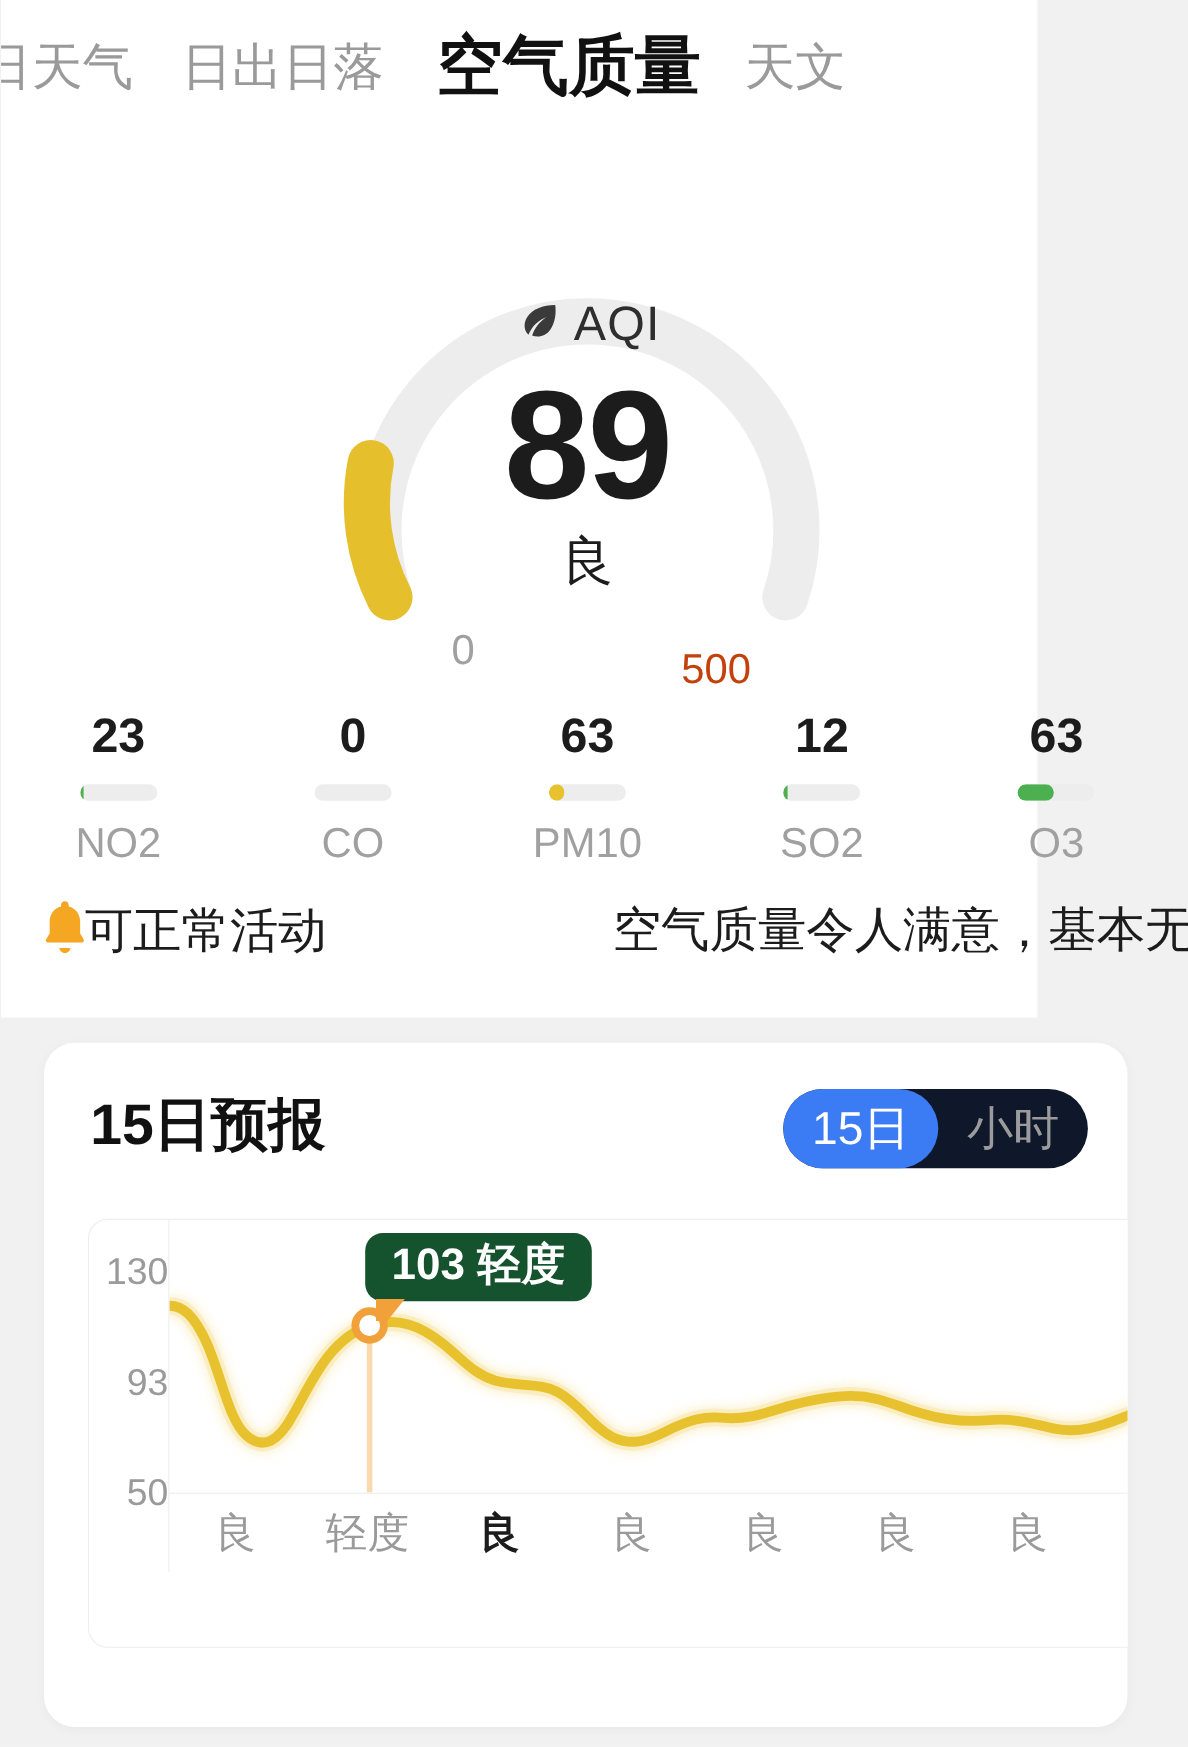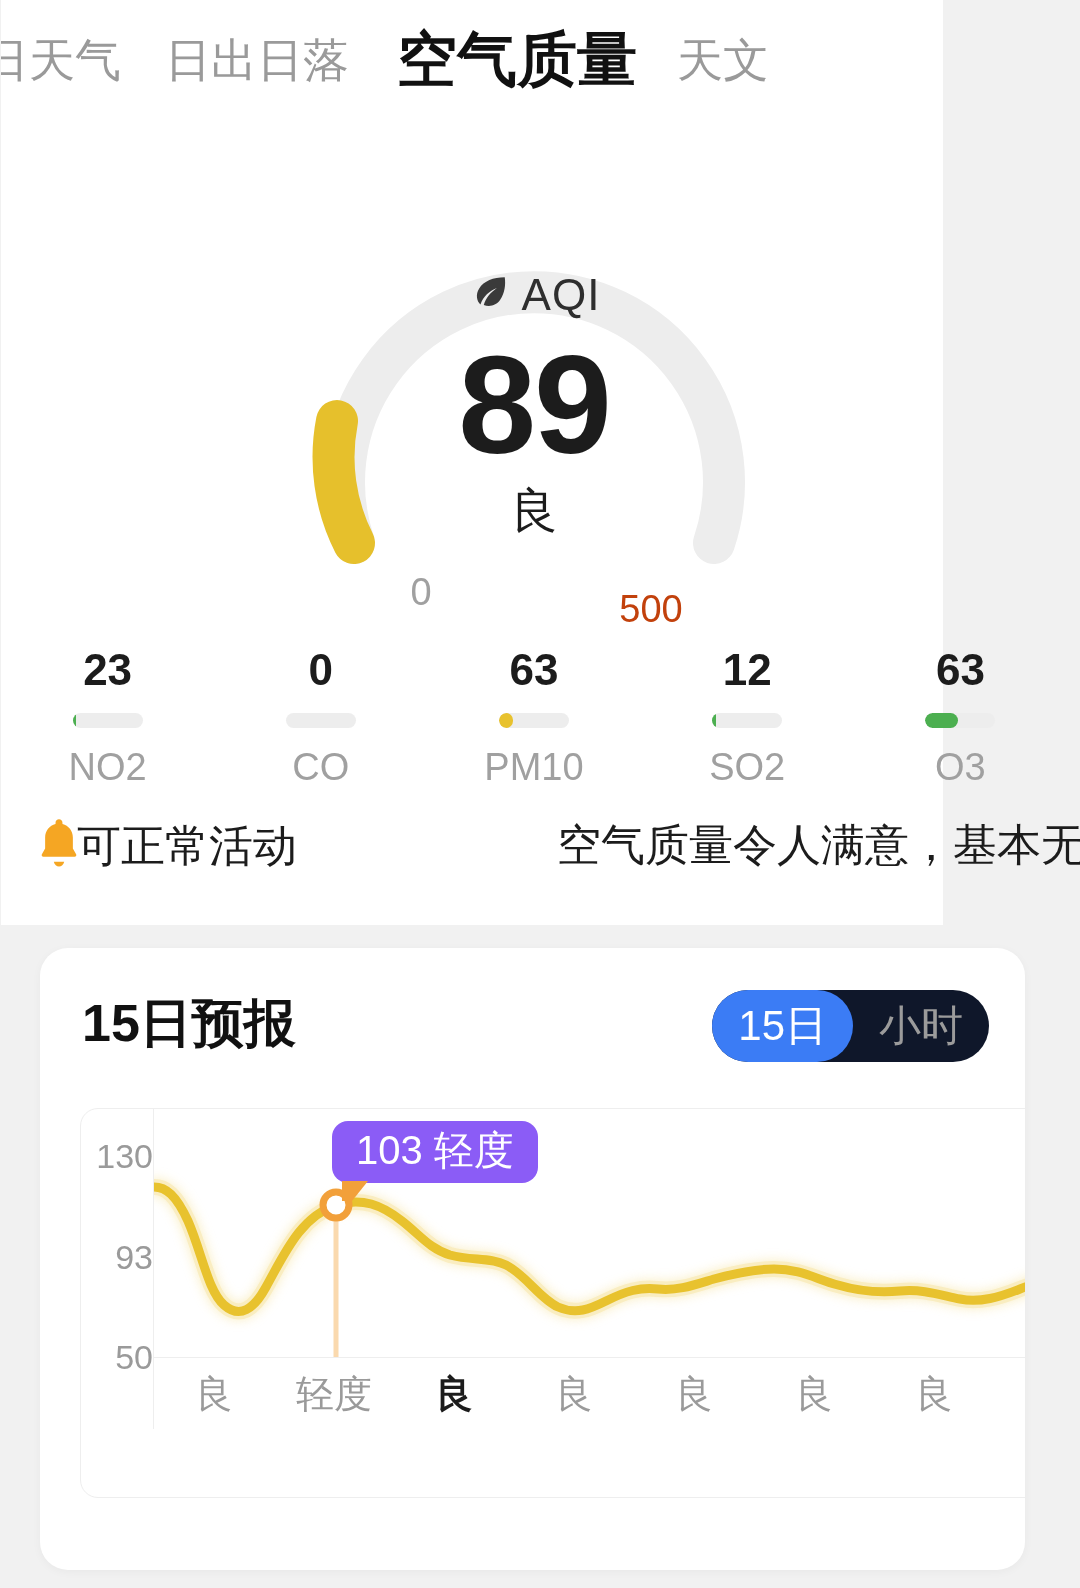--- a/index.html
+++ b/index.html
@@ -142,22 +142,22 @@
     position:absolute; right:0; width:72px; text-align:right;
     font-size:34px; color:#9a9a9a; line-height:1;
   }
   .plot{
     position:absolute; left:72px; top:0; right:0; height:248px;
     border-left:1px solid #eeeeee;
     overflow:hidden;
   }
   .plot svg{ position:absolute; left:0; top:0; }
   .tooltip{
-    position:absolute; background:#8b5cf6; color:#ffffff;
-    font-size:40px; font-weight:400; border-radius:16px;
+    position:absolute; background:#14532d; color:#ffffff;
+    font-size:40px; font-weight:700; border-radius:16px;
     padding:9px 24px 13px; white-space:nowrap; line-height:1;
   }
   .tooltip:after{
     content:""; position:absolute; left:10px; bottom:-18px;
     border-left:10px solid #f2a03a;
     border-right:16px solid transparent;
     border-top:20px solid #f2a03a;
     border-bottom:0;
   }
   .row-level{

